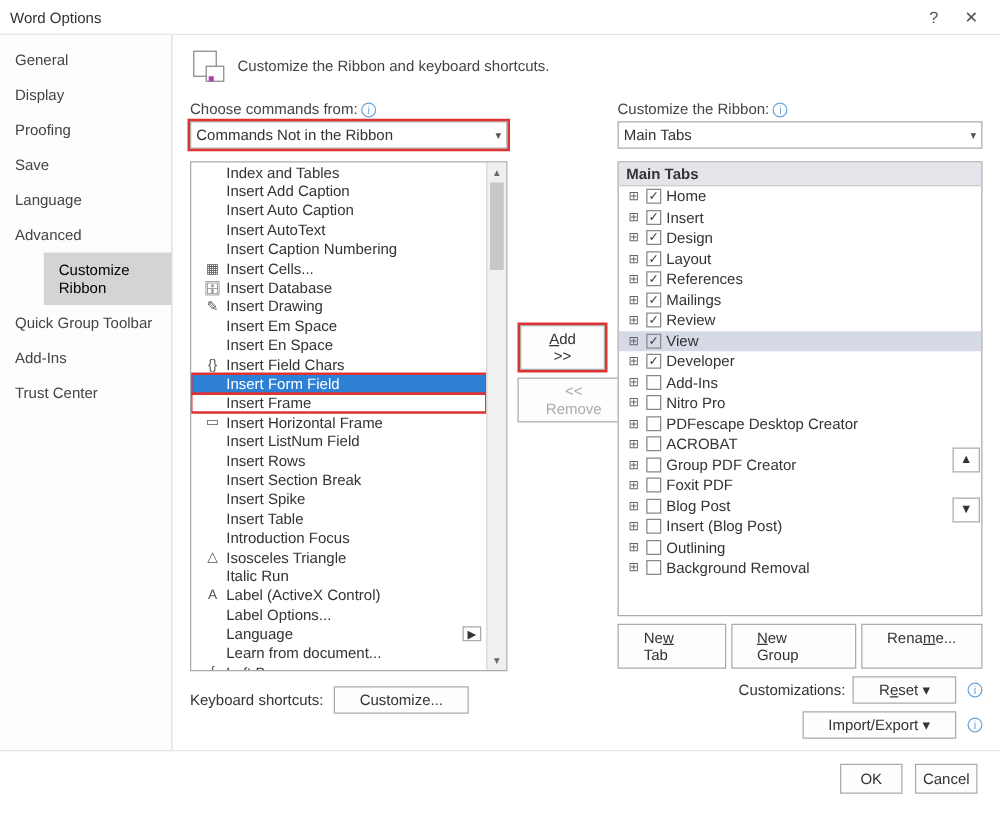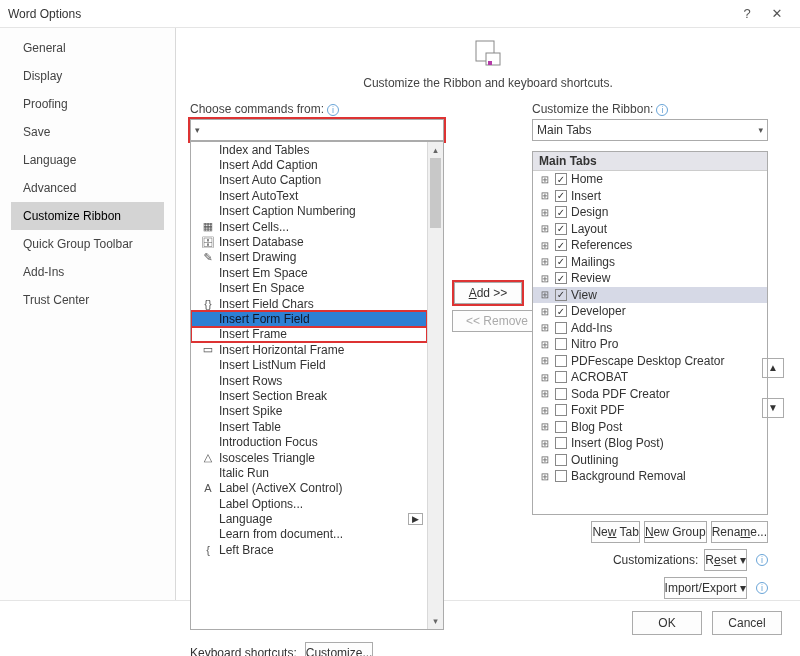--- a/index.html
+++ b/index.html
@@ -1,61 +1,61 @@
 <!DOCTYPE html>
 <html><head>
 <meta charset="utf-8">
 <style>
   * { box-sizing: border-box; font-family: "Segoe UI", Tahoma, sans-serif; }
   body { margin: 0; background: #fff; width: 800px; height: 656px; overflow: hidden; font-size: 12px; color: #333; }
   .titlebar { height: 28px; display: flex; align-items: center; padding: 0 8px; border-bottom: 1px solid #e5e5e5; }
   .titlebar .title { flex: 1; font-size: 12px; }
   .titlebar .tb-icon { width: 30px; text-align: center; font-size: 13px; color: #555; cursor: pointer; }
   .main { display: flex; height: 572px; }
-  .sidebar { width: 176px; border-right: 1px solid #d9d9d9; background: #fdfdfd; padding: 6px 11px; }
+  .sidebar { width: 154px; border-right: 1px solid #d9d9d9; background: #fdfdfd; padding: 6px 0; }
   .sidebar .nav-item { padding: 7px 12px; font-size: 12px; color: #444; cursor: pointer; }
-  .sidebar .nav-item.active { background: #d4d4d4; color: #000; }
+  .sidebar .nav-item.active { background: #d4d4d4; color: #000; margin-left: 35px; }
   .content { flex: 1; padding: 10px 14px 0 14px; position: relative; }
-  .header-row { display: flex; align-items: center; gap: 8px; margin-bottom: 12px; flex-direction: column; }
+  .header-row { display: flex; align-items: center; gap: 8px; margin-bottom: 12px; }
   .header-icon { width: 30px; height: 30px; display: inline-block; }
   .header-text { font-size: 12px; color: #444; }
   .cols { display: flex; gap: 8px; align-items: flex-start; }
   .col-left { width: 254px; }
   .col-mid { width: 72px; padding-top: 180px; text-align: center; }
-  .col-right { width: 236px; }
+  .col-right { width: 292px; }
   .lbl { font-size: 12px; color: #444; margin-bottom: 3px; }
   .info-icon { display: inline-block; width: 12px; height: 12px; border: 1px solid #6aa5d8; border-radius: 50%; color: #6aa5d8; font-size: 9px; text-align: center; line-height: 10px; margin-left: 3px; vertical-align: middle; }
   .select-wrap { border: 1px solid #ababab; background: #fff; height: 22px; display: flex; align-items: center; padding: 0 4px; justify-content: space-between; font-size: 12px; }
   .select-wrap.red { outline: 2px solid #d33; }
   .chev { font-size: 9px; color: #555; }
-  .listbox { margin-top: 0; border: 1px solid #ababab; height: 489px; overflow: hidden; position: relative; background: #fff; }
+  .listbox { margin-top: 10px; border: 1px solid #ababab; height: 408px; overflow: hidden; position: relative; background: #fff; }
   .listbox .scroll { width: 16px; background: #f0f0f0; position: absolute; right: 0; top: 0; bottom: 0; border-left: 1px solid #d9d9d9; }
   .listbox .scroll .arr { height: 16px; text-align: center; font-size: 9px; color: #666; line-height: 16px; }
   .listbox .scroll .thumb { position: absolute; top: 16px; left: 2px; right: 2px; height: 70px; background: #c8c8c8; }
   .listbox-inner { padding-right: 16px; }
   .li-row { display: flex; align-items: center; height: 15.4px; padding-left: 6px; font-size: 12px; cursor: pointer; }
   .li-row .ico { width: 22px; display: inline-block; text-align: center; font-size: 11px; color: #555; }
-  .li-row.selected { background: #2e80d4; color: #0f172a; }
+  .li-row.selected { background: #2e80d4; color: #ffffff; }
   .li-row.boxed { outline: 2px solid #d33; outline-offset: -1px; }
-  .btn { border: 1px solid #ababab; background: #fdfdfd; padding: 3px 0; font-size: 12px; cursor: pointer; display: inline-block; }
+  .btn { border: 1px solid #ababab; background: #fdfdfd; padding: 3px 20px; font-size: 12px; cursor: pointer; display: inline-block; }
   .btn.disabled { color: #aaa; cursor: default; }
   .btn.red { outline: 2px solid #d33; }
   .tree { margin-top: 10px; border: 1px solid #ababab; height: 364px; background: #fff; overflow: hidden; }
   .tree-head { background: #e4e4ea; padding: 2px 6px; font-weight: bold; font-size: 12px; border-bottom: 1px solid #ccc; }
   .tree-item { display: flex; align-items: center; height: 16.5px; padding-left: 6px; font-size: 12px; cursor: pointer; }
   .tree-item.selected { background: #d6d9e6; }
   .tree-item .exp { width: 12px; font-size: 10px; color: #666; text-align: center; }
   .tree-item .cb { width: 12px; height: 12px; border: 1px solid #888; margin: 0 4px; display: inline-flex; align-items: center; justify-content: center; font-size: 10px; color: #333; }
   .under-tree { margin-top: 6px; display: flex; gap: 4px; justify-content: flex-end; }
   .cust-row { display: flex; align-items: center; gap: 6px; margin-top: 6px; justify-content: flex-end; }
   .kbs-row { margin-top: 12px; display: flex; align-items: center; gap: 8px; }
   .updown { position: absolute; right: 16px; top: 330px; display: flex; flex-direction: column; gap: 20px; }
   .updown .sq { width: 22px; height: 20px; border: 1px solid #ababab; text-align: center; line-height: 18px; font-size: 10px; cursor: pointer; }
   .footer { height: 44px; border-top: 1px solid #e5e5e5; display: flex; align-items: center; justify-content: flex-end; gap: 10px; padding-right: 18px; }
-  .footer .btn { width: 70px; text-align: center; padding: 4px 0; }
+  .footer .btn { width: 50px; text-align: center; padding: 4px 0; }
   u { text-decoration: underline; }
   svg { display: block; }
 </style>
 </head>
 <body>
 
 <div class="titlebar">
   <span class="title">Word Options</span>
   <span class="tb-icon">?</span>
   <span class="tb-icon">✕</span>
@@ -87,20 +87,21 @@
       <span class="header-text">Customize the Ribbon and keyboard shortcuts.</span>
     </div>
 
     <div class="cols">
 
       <div class="col-left">
         <div class="lbl">
           <span>Choose commands from:</span><span class="info-icon">i</span>
         </div>
         <div class="select-wrap red">
+          <span>Commands Not in the Ribbon</span>
             <span class="chev">▾</span>
         </div>
         <div class="listbox">
           <div class="listbox-inner" id="cmdlist">
               <div class="li-row">
                 <span class="ico"></span>
                 <span>Index and Tables</span>
               </div>
               <div class="li-row">
                 <span class="ico"></span>
@@ -297,21 +298,21 @@
                 <span>PDFescape Desktop Creator</span>
               </div>
               <div class="tree-item">
                 <span class="exp">⊞</span>
                 <span class="cb"></span>
                 <span>ACROBAT</span>
               </div>
               <div class="tree-item">
                 <span class="exp">⊞</span>
                 <span class="cb"></span>
-                <span>Soda PDF Creator</span>
+                <span>Group PDF Creator</span>
               </div>
               <div class="tree-item">
                 <span class="exp">⊞</span>
                 <span class="cb"></span>
                 <span>Foxit PDF</span>
               </div>
               <div class="tree-item">
                 <span class="exp">⊞</span>
                 <span class="cb"></span>
                 <span>Blog Post</span>

